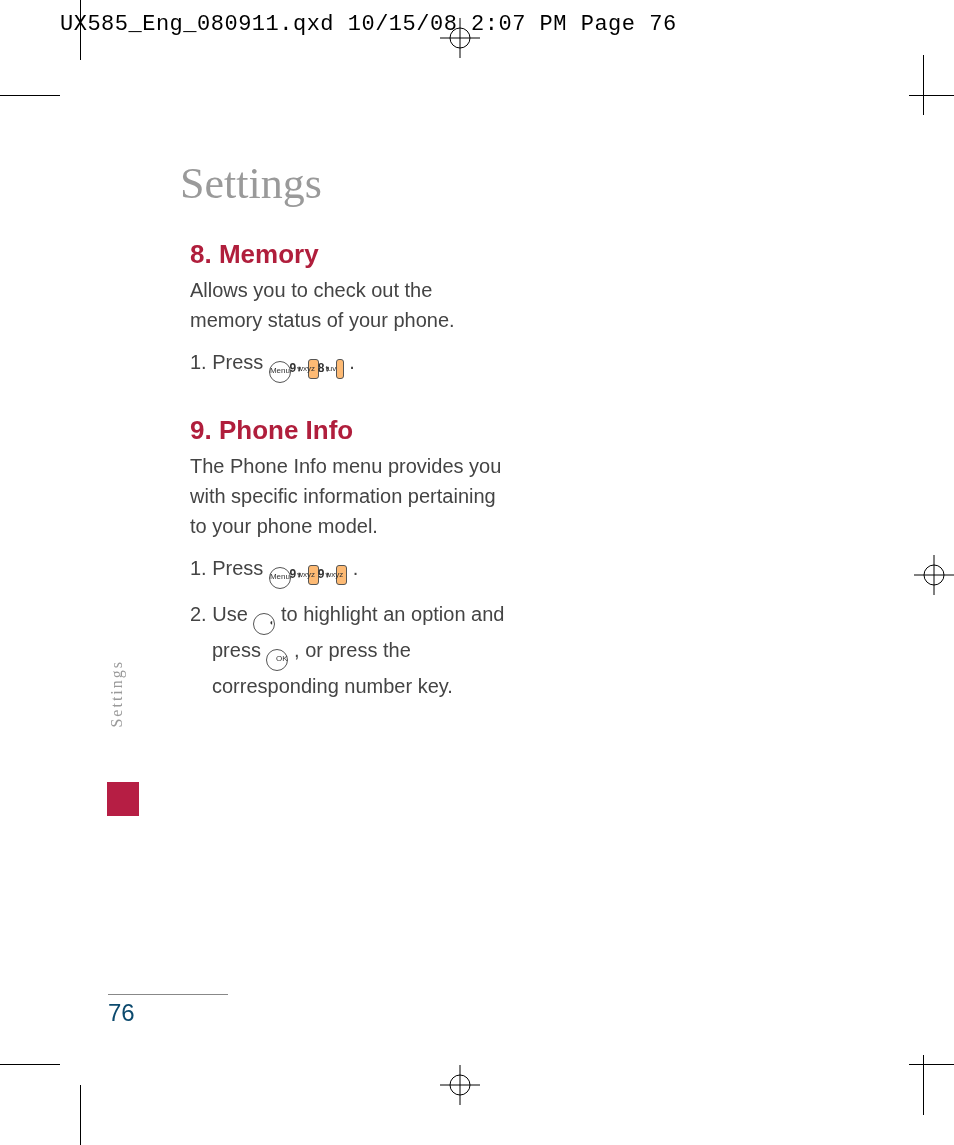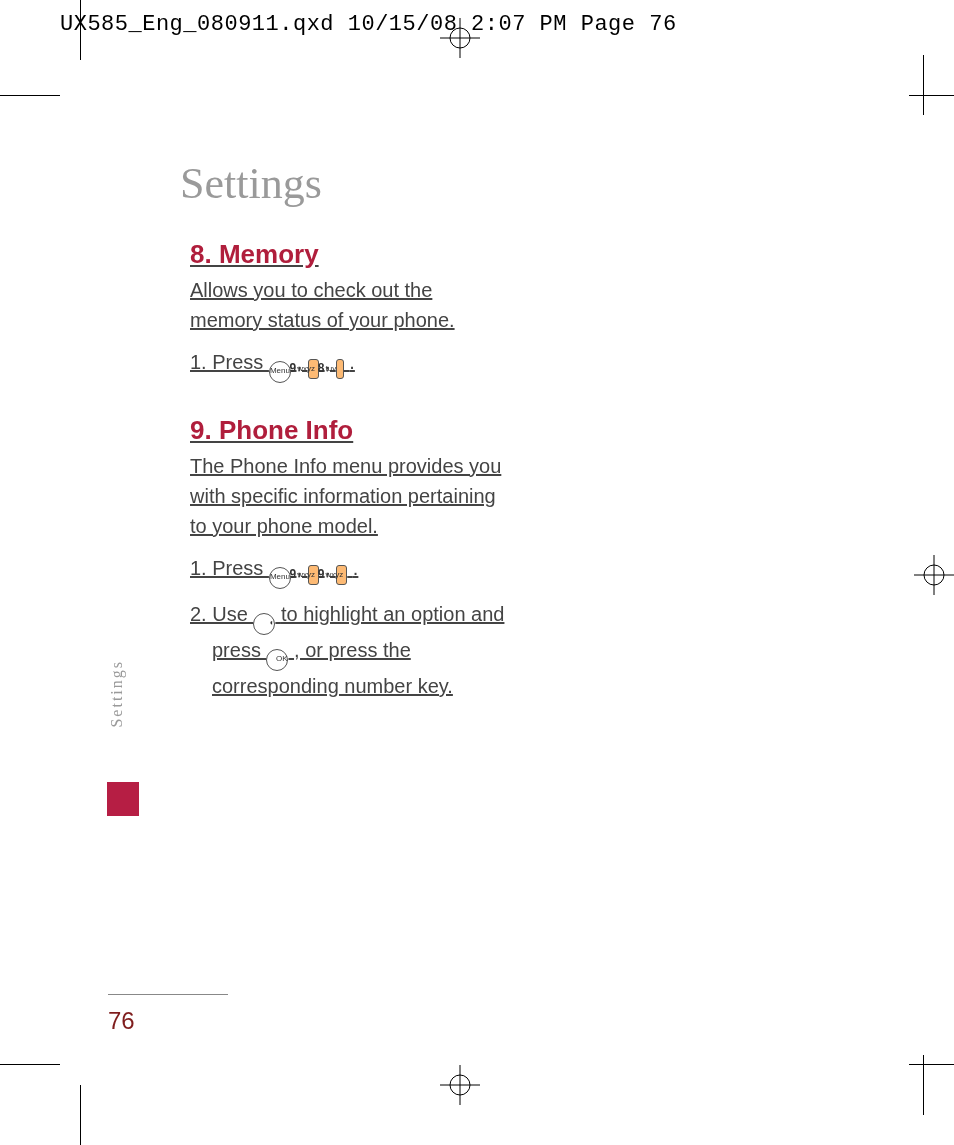--- a/index.html
+++ b/index.html
@@ -20,36 +20,36 @@
   .reg circle{fill:none;stroke:#000;stroke-width:1;}
   .reg line{stroke:#000;stroke-width:1;}
   .reg-top{top:18px;left:440px;}
   .reg-bottom{bottom:40px;left:440px;}
   .reg-right{top:555px;right:0;}
   
   .slug{position:absolute;top:12px;left:60px;font-family:"Courier New",monospace;font-size:22px;letter-spacing:0.5px;color:#000;}
   
   .title{position:absolute;top:158px;left:180px;font-family:Georgia,"Times New Roman",serif;font-size:44px;color:#9a9a9a;font-weight:400;}
   
-  .content{position:absolute;top:225px;left:190px;width:320px;font-family:"Trebuchet MS","Segoe UI",Arial,sans-serif;font-size:20px;line-height:30px;color:#444;text-decoration:underline;}
+  .content{position:absolute;top:225px;left:190px;width:320px;font-family:"Trebuchet MS","Segoe UI",Arial,sans-serif;font-size:20px;line-height:30px;color:#444;}
   .h2{color:#b01e3c;font-size:26px;font-weight:600;margin:14px 0 6px;font-family:"Trebuchet MS",Arial,sans-serif;}
   .para{margin:4px 0 12px;}
   .step{margin:4px 0 10px;padding-left:22px;text-indent:-22px;}
   .bold{font-weight:700;color:#333;}
   
   .key{display:inline-block;vertical-align:-3px;height:18px;border:1.5px solid #555;border-radius:3px;padding:0 3px;font-size:10px;line-height:16px;font-family:Arial,sans-serif;color:#333;background:#fdba74;}
   .key-round{display:inline-block;vertical-align:-4px;width:20px;height:20px;border:1.5px solid #555;border-radius:50%;font-size:8px;line-height:18px;text-align:right;font-family:Arial,sans-serif;color:#333;}
   .key-num{font-weight:700;font-size:12px;margin-right:1px;}
   .key-txt{font-size:8px;vertical-align:1px;}
   
   .sidetab{position:absolute;top:660px;left:108px;width:30px;}
   .sidetab-text{writing-mode:vertical-rl;transform:rotate(180deg);font-family:Georgia,serif;font-size:16px;color:#9a9a9a;letter-spacing:2px;}
   .sidetab-bar{position:absolute;top:122px;left:-1px;width:32px;height:34px;background:#b61e44;}
   
-  .pagenum{position:absolute;bottom:110px;left:108px;font-family:"Trebuchet MS",Arial,sans-serif;font-size:24px;color:#7f1d1d;}
+  .pagenum{position:absolute;bottom:118px;left:108px;font-family:"Trebuchet MS",Arial,sans-serif;font-size:24px;color:#0c4a6e;}
   .pagenum-rule{position:absolute;bottom:150px;left:108px;width:120px;height:1px;background:#888;}
 </style>
 </head>
 <body>
 <div class="page">
 
 <div class="crop-h crop-tl-h"></div>
 <div class="crop-v crop-tl-v"></div>
 <div class="crop-h crop-tr-h"></div>
 <div class="crop-v crop-tr-v"></div>

